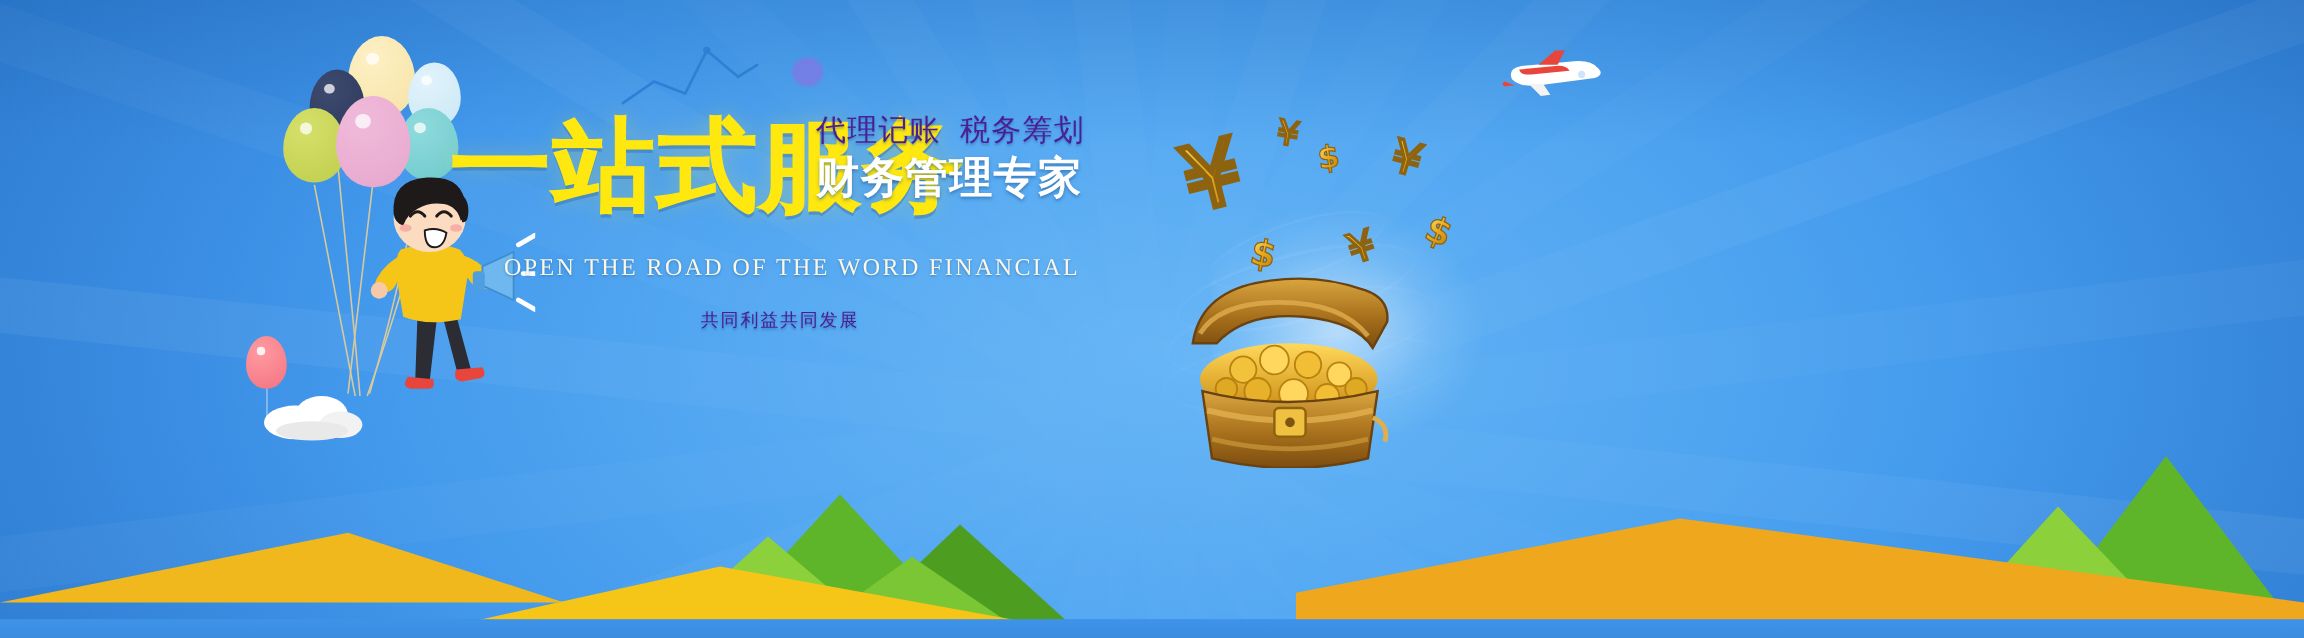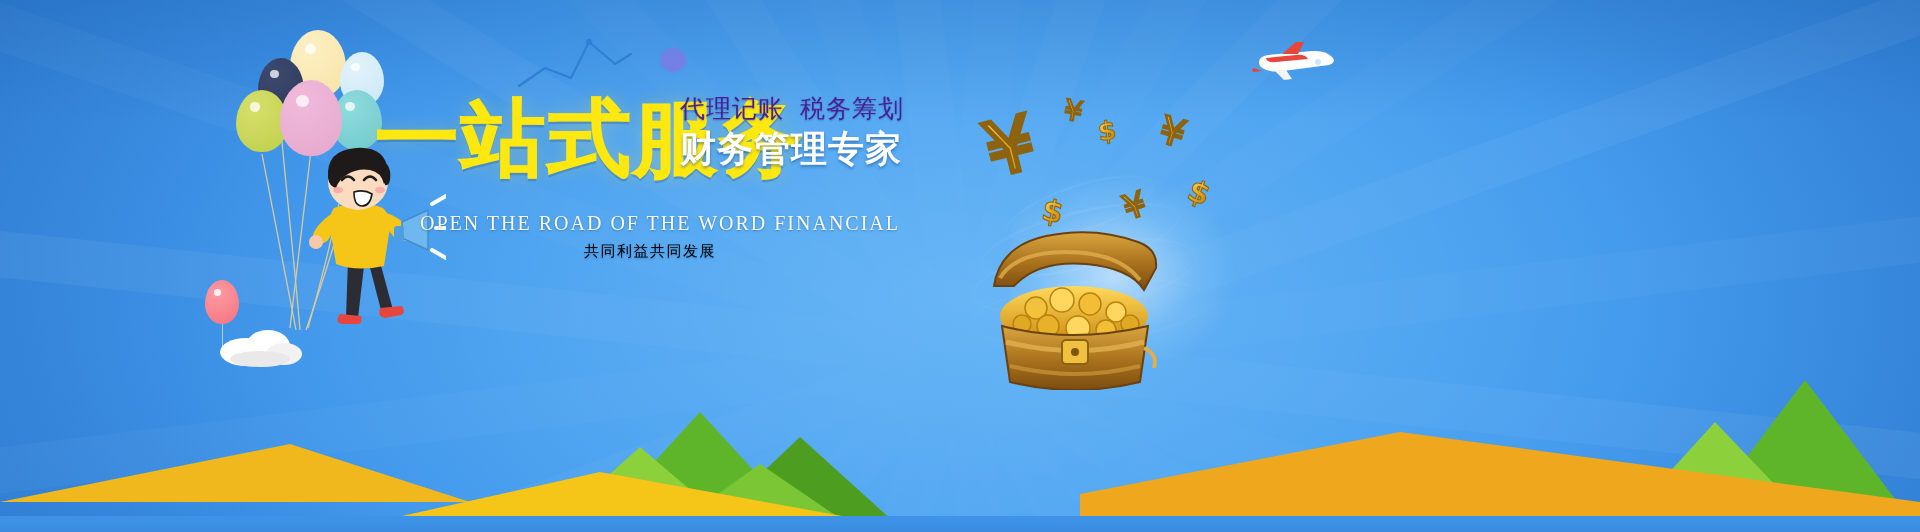--- a/index.html
+++ b/index.html
@@ -76,21 +76,21 @@
     font-family:"DejaVu Sans","Liberation Sans",sans-serif;
     text-shadow:0 2px 3px rgba(20,75,140,.5);}
 
   
   .subs{position:absolute;left:420px;top:212px;width:460px;text-align:center;
     font-family:"Liberation Serif","DejaVu Serif",serif;color:#fdf7e3;}
   .sub1{font-size:20px;letter-spacing:2.0px;white-space:nowrap;
     text-shadow:0 1px 2px rgba(25,85,150,.5);}
   .sub2{font-size:11.5px;letter-spacing:1.1px;margin-top:9px;white-space:nowrap;font-weight:bold;
     text-shadow:0 1px 2px rgba(25,85,150,.5);}
-  .sub3{font-size:15px;letter-spacing:1.5px;margin-top:7px;white-space:nowrap;color:#000000;
+  .sub3{font-size:15px;letter-spacing:1.5px;margin-top:23px;white-space:nowrap;color:#4c1d95;
     font-family:Liberation Mono, monospace;
     text-shadow:0 1px 2px rgba(25,85,150,.5);}
 
   
   .treasure{position:absolute;left:930px;top:90px;width:330px;height:300px;}
   .glowball{position:absolute;left:1010px;top:170px;width:230px;height:190px;
     background:radial-gradient(ellipse at 45% 55%,rgba(255,255,255,.55),rgba(190,225,255,.20) 45%,rgba(255,255,255,0) 70%);
     filter:blur(2px);pointer-events:none;}
 
   

